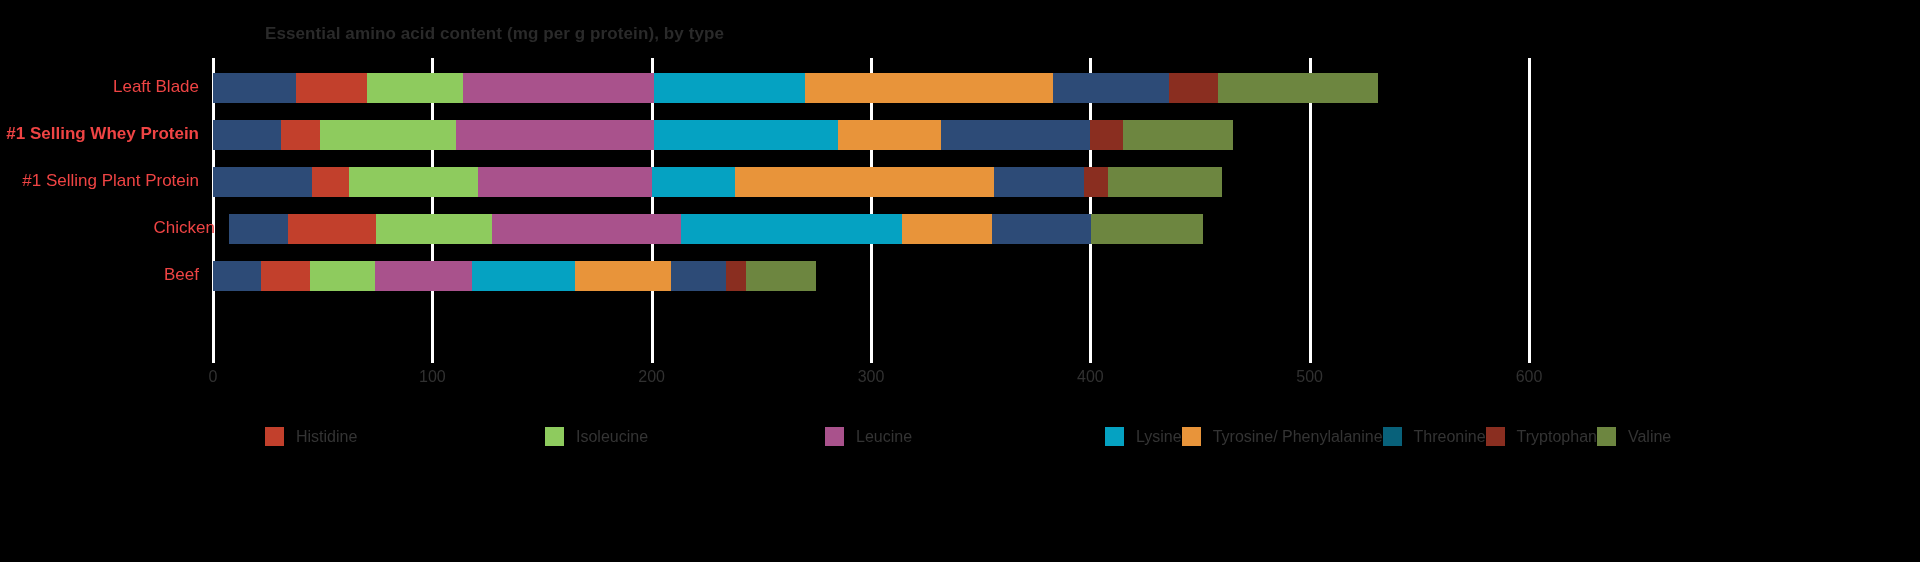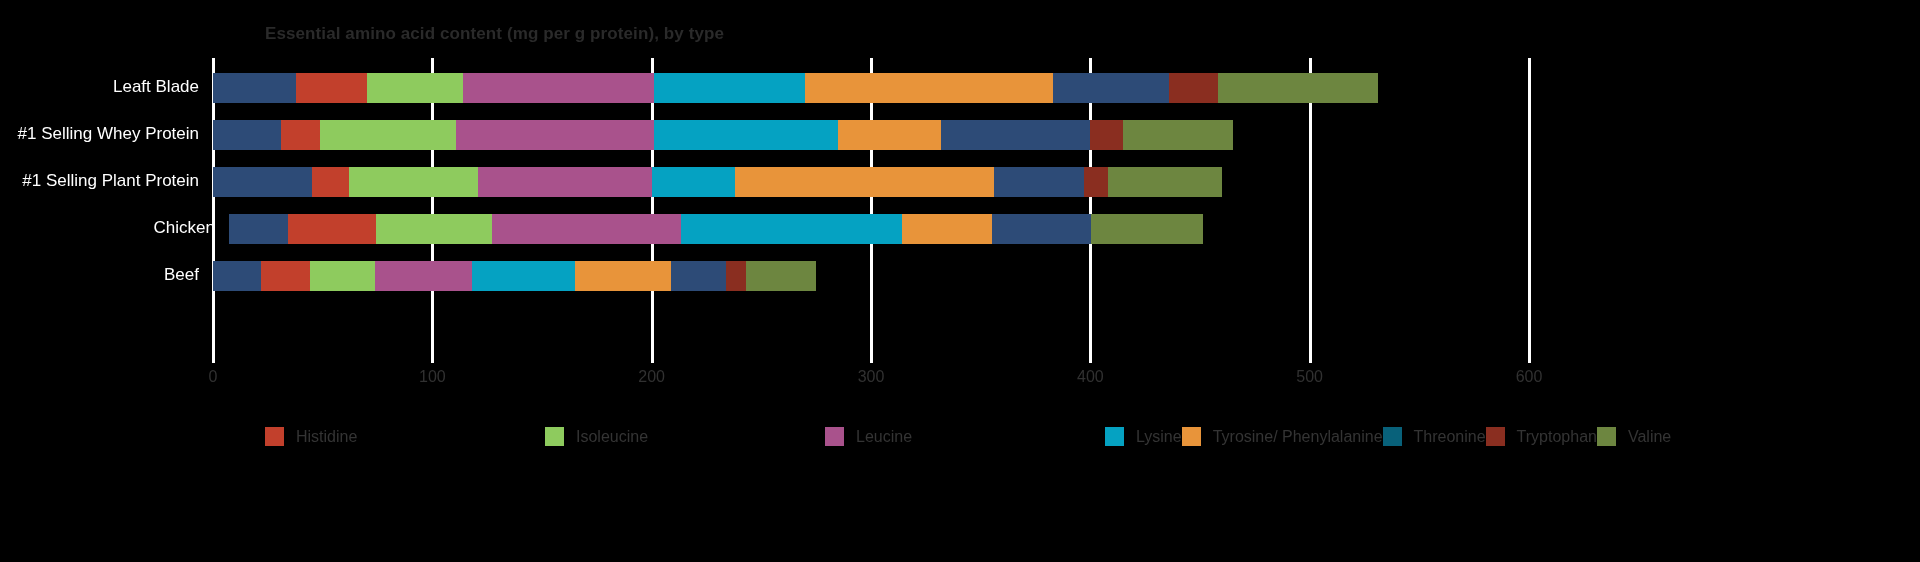--- a/index.html
+++ b/index.html
@@ -51,21 +51,21 @@
     left: 0;
     height: 58px;
   }
   .row-label {
     position: absolute;
     right: 1px;
     top: 0;
     height: 58px;
     line-height: 58px;
     font-size: 17px;
-    color: #ffffff;
+    color: #ef4444;
     white-space: nowrap;
     text-align: right;
   }
   .bar-track {
     position: absolute;
     top: 0;
     height: 58px;
   }
   .bar-seg {
     position: absolute;
@@ -143,21 +143,21 @@
             <div class="bar-seg" title="Leaft Blade — Isoleucine: 44" style="left: 366.533px; width: 96.5067px; background: rgb(142, 203, 94);"></div>
             <div class="bar-seg" title="Leaft Blade — Leucine: 87" style="left: 463.04px; width: 190.82px; background: rgb(169, 82, 140);"></div>
             <div class="bar-seg" title="Leaft Blade — Lysine: 69" style="left: 653.86px; width: 151.34px; background: rgb(5, 162, 194);"></div>
             <div class="bar-seg" title="Leaft Blade — Tyrosine/ Phenylalanine: 113" style="left: 805.2px; width: 247.847px; background: rgb(232, 148, 58);"></div>
             <div class="bar-seg" title="Leaft Blade — Threonine: 53" style="left: 1053.05px; width: 116.247px; background: rgb(45, 75, 119);"></div>
             <div class="bar-seg" title="Leaft Blade — Tryptophan: 22" style="left: 1169.29px; width: 48.2533px; background: rgb(138, 46, 32);"></div>
             <div class="bar-seg" title="Leaft Blade — Valine: 73" style="left: 1217.55px; width: 160.113px; background: rgb(109, 134, 64);"></div>
           </div>
         </div>
         <div class="bar-row" style="top: 47px; width: 1920px;">
-          <div class="row-label" style="right: 1721px;">#1 Selling Whey Protein</div>
+          <div class="row-label" style="right: 1721px; font-weight: bold;">#1 Selling Whey Protein</div>
           <div class="bar-track" style="left: 0px; width: 1920px;">
             <div class="bar-seg" title="#1 Selling Whey Protein — Cysteine/ Methionine: 31" style="left: 213px; width: 67.9933px; background: rgb(45, 75, 119);"></div>
             <div class="bar-seg" title="#1 Selling Whey Protein — Histidine: 18" style="left: 280.993px; width: 39.48px; background: rgb(194, 64, 44);"></div>
             <div class="bar-seg" title="#1 Selling Whey Protein — Isoleucine: 62" style="left: 320.473px; width: 135.987px; background: rgb(142, 203, 94);"></div>
             <div class="bar-seg" title="#1 Selling Whey Protein — Leucine: 90" style="left: 456.46px; width: 197.4px; background: rgb(169, 82, 140);"></div>
             <div class="bar-seg" title="#1 Selling Whey Protein — Lysine: 84" style="left: 653.86px; width: 184.24px; background: rgb(5, 162, 194);"></div>
             <div class="bar-seg" title="#1 Selling Whey Protein — Tyrosine/ Phenylalanine: 47" style="left: 838.1px; width: 103.087px; background: rgb(232, 148, 58);"></div>
             <div class="bar-seg" title="#1 Selling Whey Protein — Threonine: 68" style="left: 941.187px; width: 149.147px; background: rgb(45, 75, 119);"></div>
             <div class="bar-seg" title="#1 Selling Whey Protein — Tryptophan: 15" style="left: 1090.33px; width: 32.9px; background: rgb(138, 46, 32);"></div>
             <div class="bar-seg" title="#1 Selling Whey Protein — Valine: 50" style="left: 1123.23px; width: 109.667px; background: rgb(109, 134, 64);"></div>

